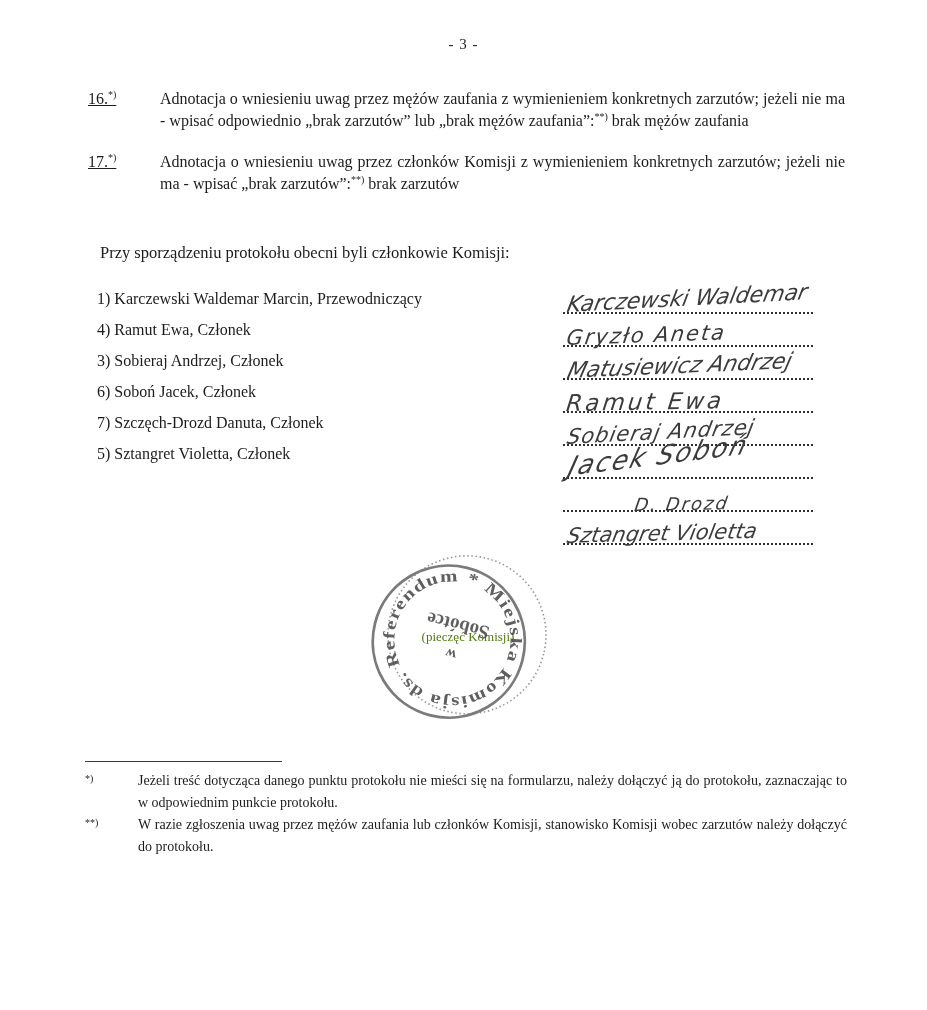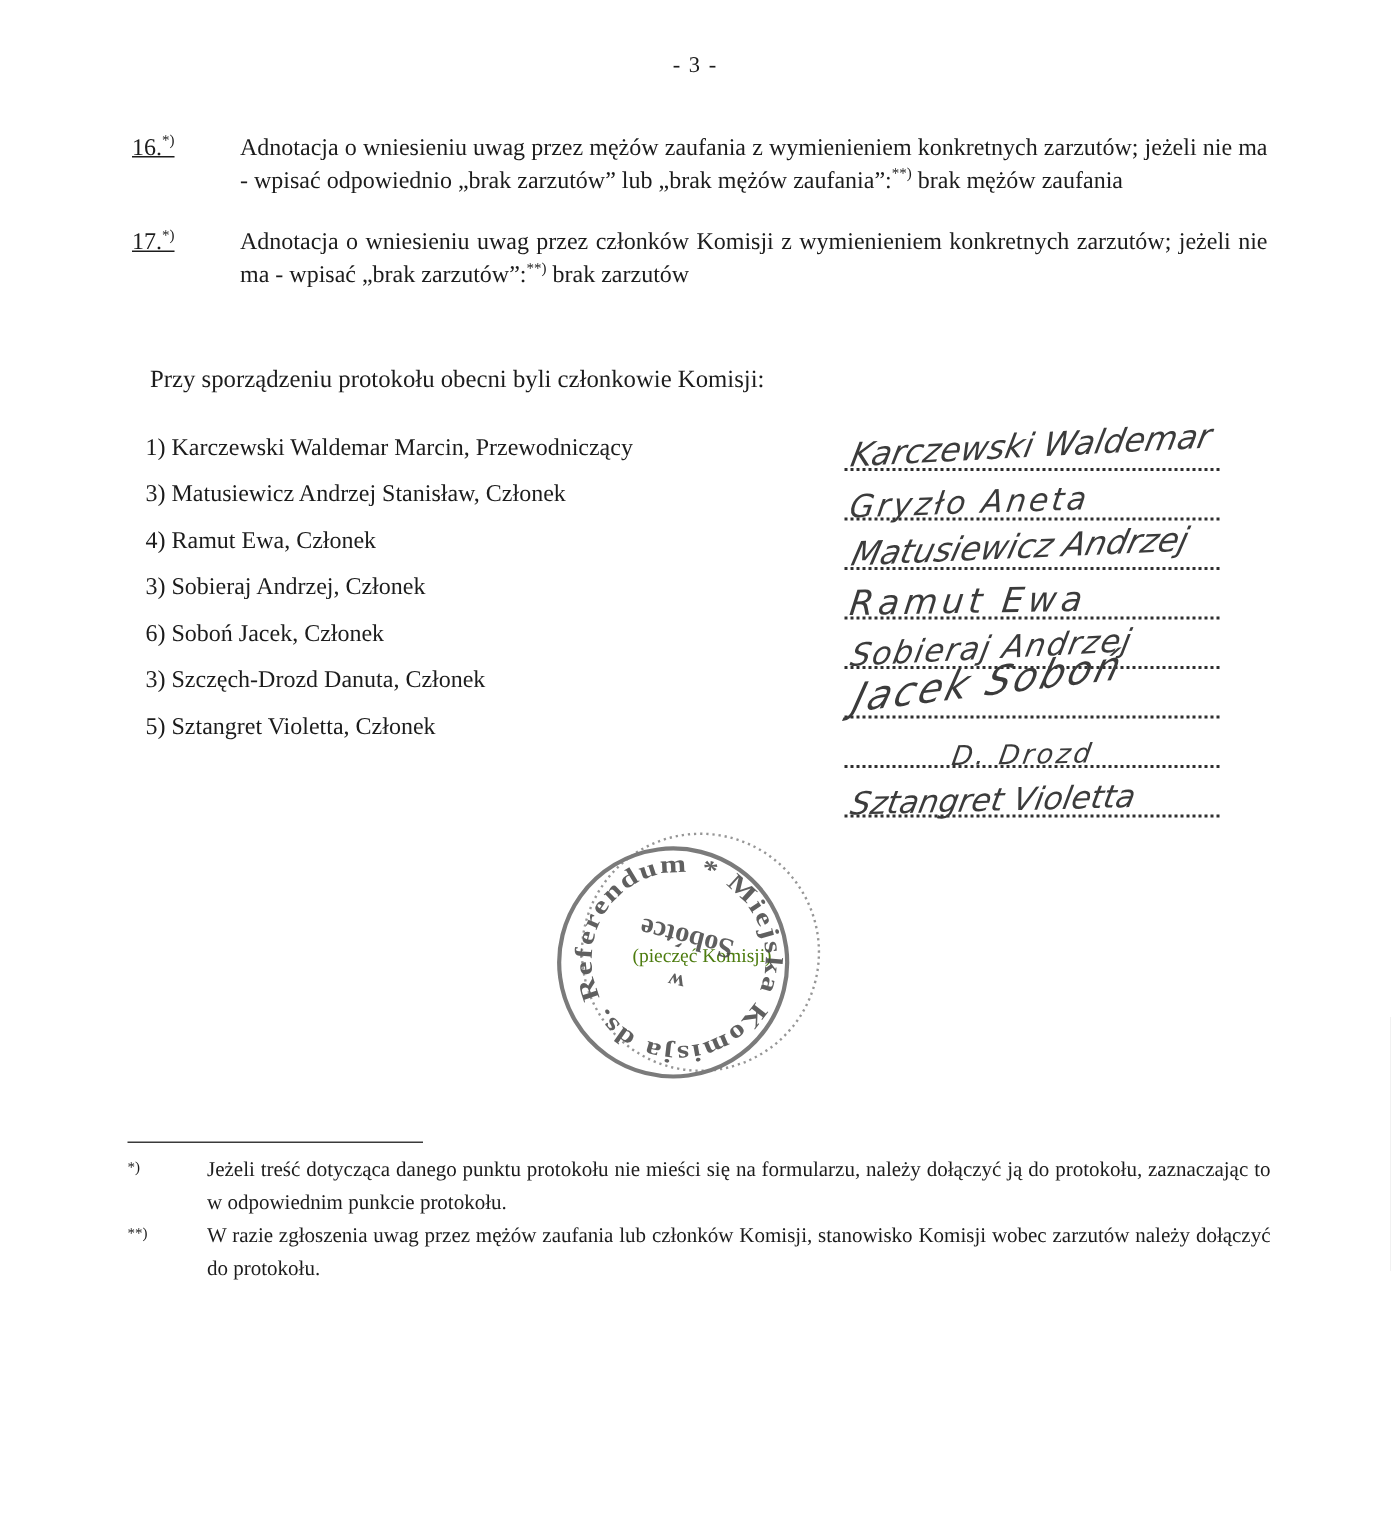--- a/index.html
+++ b/index.html
@@ -91,33 +91,30 @@
     </div>
   </div>
 
   <div class="members-heading">Przy sporządzeniu protokołu obecni byli członkowie Komisji:</div>
 
   <div class="members-list">
     <div class="member-row">
         <span>1) Karczewski Waldemar Marcin, Przewodniczący</span>
       </div>
     <div class="member-row">
-        <span>3) Matusiewicz Andrzej Stanisław, Członek</span>
-      </div>
-    <div class="member-row">
         <span>4) Ramut Ewa, Członek</span>
       </div>
     <div class="member-row">
         <span>3) Sobieraj Andrzej, Członek</span>
       </div>
     <div class="member-row">
         <span>6) Soboń Jacek, Członek</span>
       </div>
     <div class="member-row">
-        <span>3) Szczęch-Drozd Danuta, Członek</span>
+        <span>7) Szczęch-Drozd Danuta, Członek</span>
       </div>
     <div class="member-row">
         <span>5) Sztangret Violetta, Członek</span>
       </div>
   </div>
 
   <div class="signatures">
     <div class="sig-row">
         <span class="sig sig-0">Karczewski Waldemar</span>
       </div>

